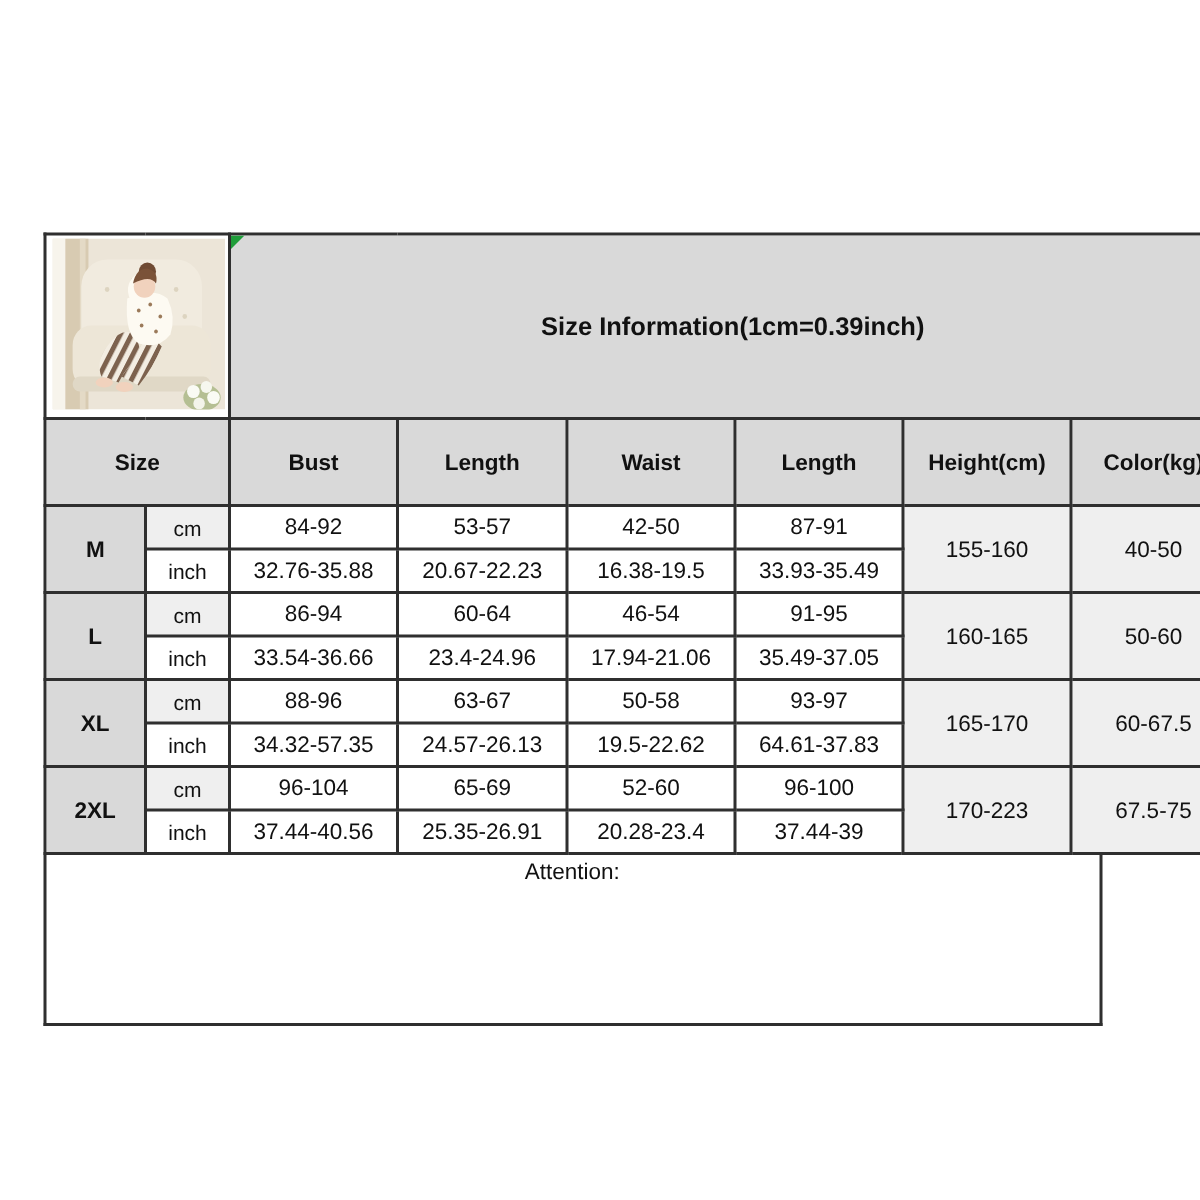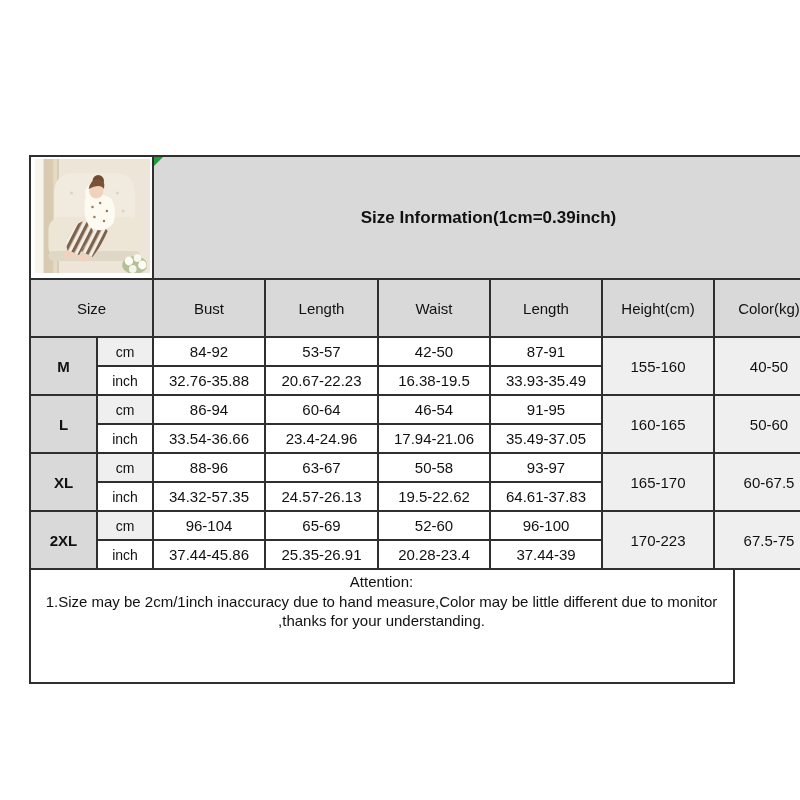--- a/index.html
+++ b/index.html
@@ -18,21 +18,21 @@
   table.size-table{border-collapse:collapse;table-layout:fixed;width:794px;}
   td{border:2px solid var(--border);text-align:center;vertical-align:middle;padding:0;font-size:15px;overflow:hidden;}
   tr.title-row{height:119px;}
   tr.header-row{height:58px;}
   tr.r{height:29px;}
   .photo-cell{background:#ffffff;padding:2px 2px 5px 4px;}
   .photo-cell svg{display:block;width:100%;height:114px;}
   .title-cell{background:var(--header-bg);font-weight:bold;font-size:17px;position:relative;}
   .corner-marker{position:absolute;top:0;left:0;width:0;height:0;
     border-top:9px solid var(--marker);border-right:9px solid transparent;}
-  .header-cell{background:var(--header-bg);font-weight:normal;font-size:15px;}
+  .header-cell{background:var(--header-bg);font-weight:bold;font-size:15px;}
   .size-cell{background:var(--header-bg);font-weight:bold;font-size:15px;}
   .unit-cell{font-weight:normal;font-size:14px;background:var(--white);}
   .shade{background:var(--shade-bg);}
   .data-cell{background:var(--white);}
   .merge-cell{background:var(--shade-bg);}
   .attention{border:2px solid var(--border);border-top:none;margin-top:0;
     min-height:114px;padding:2px 5px 6px 4px;font-size:15px;line-height:19.5px;text-align:center;background:#ffffff;}
   .attention div{white-space:normal;}
 </style>
 </head>
@@ -178,26 +178,25 @@
         <td class="unit-cell shade">cm</td>
         <td class="data-cell shade">96-104</td>
         <td class="data-cell shade">65-69</td>
         <td class="data-cell shade">52-60</td>
         <td class="data-cell shade">96-100</td>
         <td class="merge-cell" rowspan="2">170-223</td>
         <td class="merge-cell" rowspan="2">67.5-75</td>
       </tr>
       <tr class="r">
         <td class="unit-cell">inch</td>
-        <td class="data-cell">37.44-45.86</td>
+        <td class="data-cell">37.44-40.56</td>
         <td class="data-cell">25.35-26.91</td>
         <td class="data-cell">20.28-23.4</td>
         <td class="data-cell">37.44-39</td>
       </tr>
     </tbody>
       </table>
 
     <div class="attention">
       <div>Attention:</div>
-      <div>1.Size may be 2cm/1inch inaccuracy due to hand measure,Color may be little different due to monitor ,thanks for your understanding.</div>
     </div>
   </div>
 </div>
 
 </body></html>

